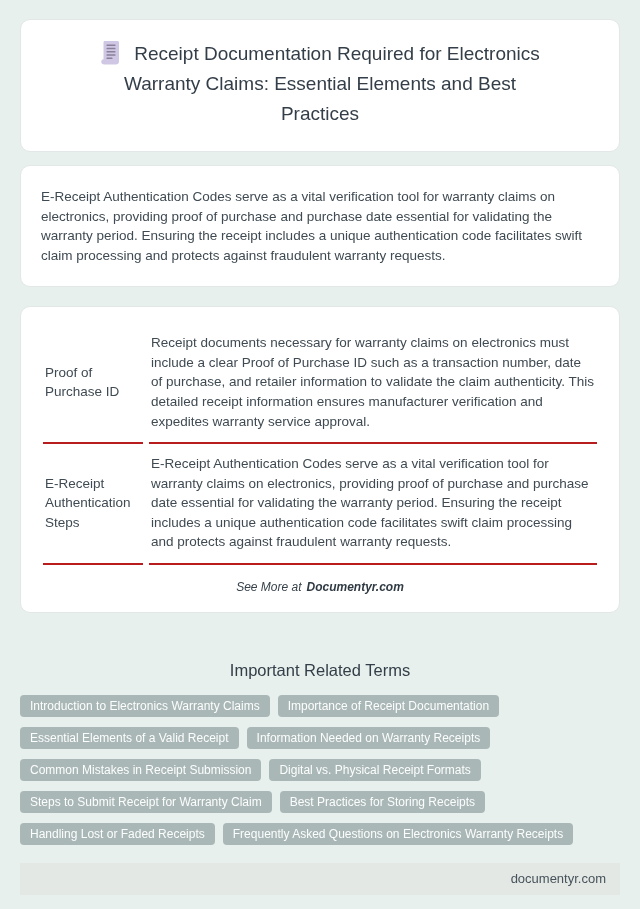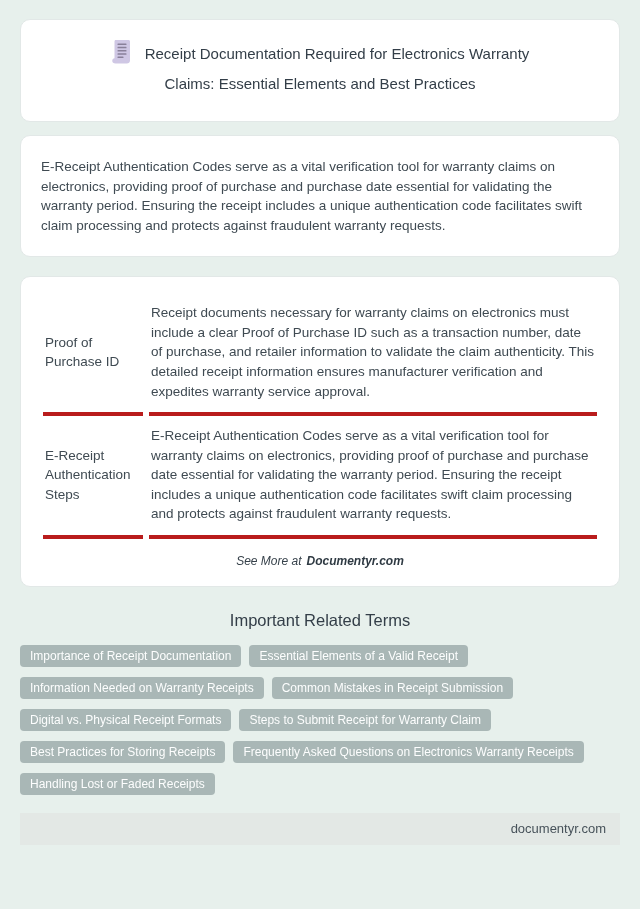--- a/index.html
+++ b/index.html
@@ -21,21 +21,21 @@
     background: #ffffff;
     border: 1px solid #e2e8e7;
     border-radius: 10px;
     margin-bottom: 13px;
   }
   .title-card { padding: 19px 24px 22px; }
   .page-title {
     margin: 0 auto;
     max-width: 445px;
     text-align: center;
-    font-size: 15px;
+    font-size: 19px;
     line-height: 30px;
     font-weight: 400;
     color: #333e48;
   }
   .receipt-icon { display: inline-block; margin-right: 13px; }
   .receipt-icon svg { vertical-align: -5px; }
   .summary-card { padding: 21px 20px; margin-bottom: 19px; }
   .summary-text {
     margin: 0;
     font-size: 13.5px;
@@ -45,39 +45,39 @@
   .table-card { padding: 16px 16px 12px; }
   .terms-table {
     width: 100%;
     border-collapse: separate;
     border-spacing: 6px 0;
     font-size: 13.5px;
     line-height: 1.45;
     color: #3f4a52;
   }
   .terms-table td {
-    border-bottom: 4px solid #b91c1c;
+    border-bottom: 2px solid #b91c1c;
     padding: 10px 2px 11px;
     vertical-align: middle;
   }
   .term-cell { width: 100px; }
   .see-more {
     margin: 15px 0 6px;
     text-align: center;
     font-style: italic;
     font-size: 12px;
     color: #37424b;
   }
   .see-more .brand {
     font-weight: 700;
     margin-left: 5px;
     color: #2f3a43;
   }
   .related-heading {
-    margin: 24px 0 15px;
+    margin: 48px 0 15px;
     text-align: center;
     font-size: 16.5px;
     font-weight: 400;
     color: #333e48;
   }
   .pills {
     display: flex;
     flex-wrap: wrap;
     gap: 10px 8px;
     width: 600px;
@@ -147,28 +147,29 @@
         </tbody>
     </table>
     <p class="see-more">
       <span>See More at</span><span class="brand">Documentyr.com</span>
     </p>
   </section>
 
   <h2 class="related-heading">Important Related Terms</h2>
 
   <div class="pills">
+      <a class="pill">Introduction to Electronics Warranty Claims</a>
       <a class="pill">Importance of Receipt Documentation</a>
       <a class="pill">Essential Elements of a Valid Receipt</a>
       <a class="pill">Information Needed on Warranty Receipts</a>
       <a class="pill">Common Mistakes in Receipt Submission</a>
       <a class="pill">Digital vs. Physical Receipt Formats</a>
       <a class="pill">Steps to Submit Receipt for Warranty Claim</a>
       <a class="pill">Best Practices for Storing Receipts</a>
+      <a class="pill">Handling Lost or Faded Receipts</a>
       <a class="pill">Frequently Asked Questions on Electronics Warranty Receipts</a>
-      <a class="pill">Handling Lost or Faded Receipts</a>
     </div>
 
   <footer class="footer-bar">
     <span>documentyr.com</span>
   </footer>
 
 </div>
 
 </body></html>

